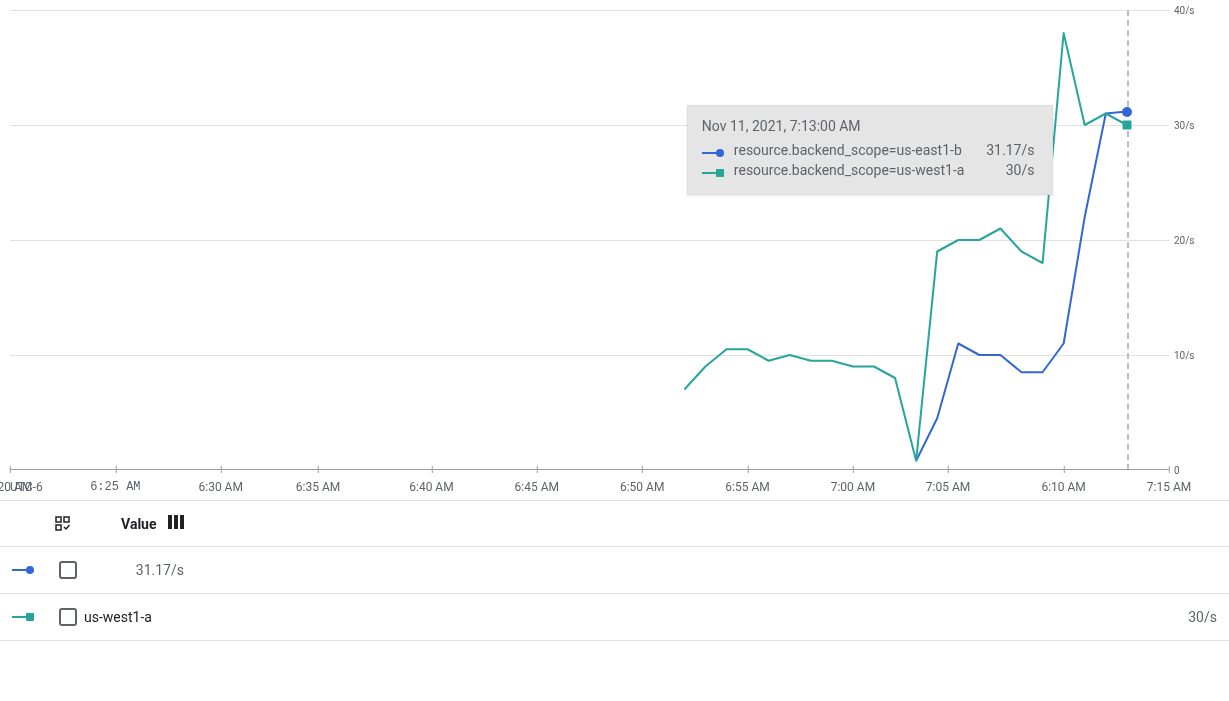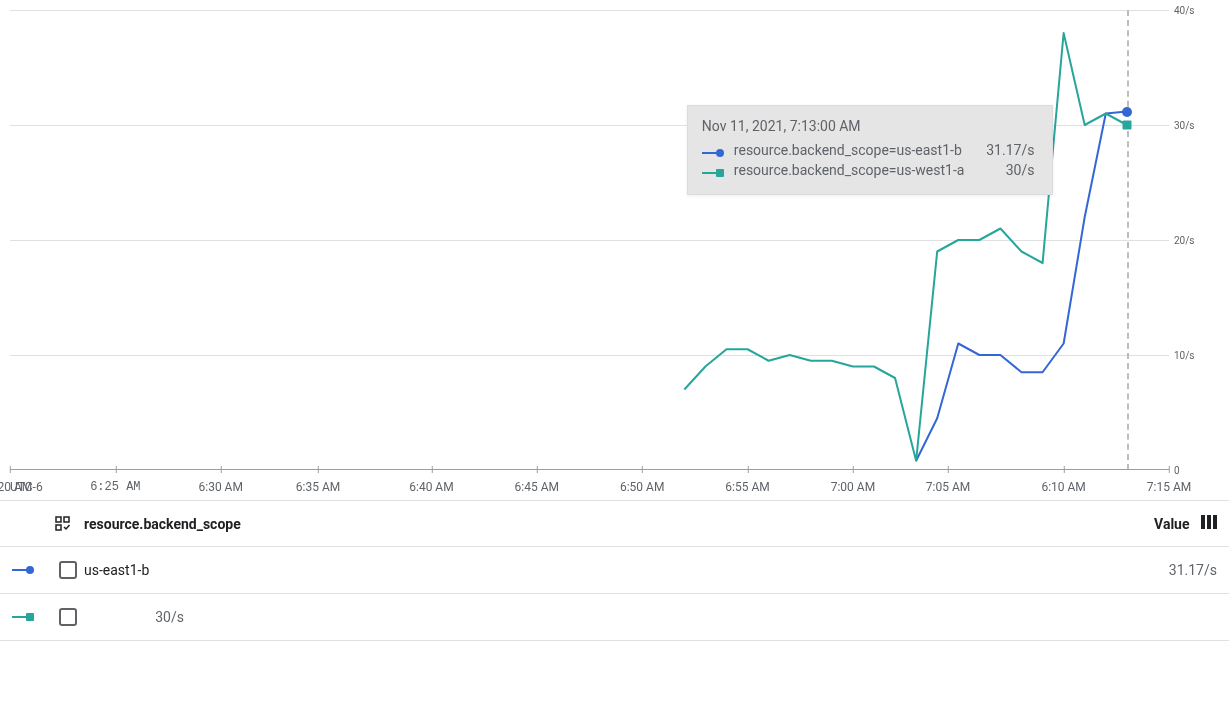--- a/index.html
+++ b/index.html
@@ -247,52 +247,51 @@
       <div class="col-check">
         <span class="grp-icon">
           <svg width="16" height="16" viewBox="0 0 16 16" fill="none">
             <rect x="1" y="1" width="5" height="5" stroke="#202124" stroke-width="1.5"></rect>
             <rect x="9" y="1" width="5" height="5" stroke="#202124" stroke-width="1.5"></rect>
             <rect x="1" y="9" width="5" height="5" stroke="#202124" stroke-width="1.5"></rect>
             <path d="M9 11 l2 2 l3.5 -4" stroke="#202124" stroke-width="1.5" fill="none"></path>
           </svg>
         </span>
       </div>
-      <div class="col-name">resource.backend_scope</div>
       <div class="col-value">
         <span>Value</span>
         <span class="cols-icon">
             <span></span>
             <span></span>
             <span></span>
           </span>
       </div>
     </div>
     <div id="legend-rows">
         <div class="legend-row">
           <div class="col-swatch">
             <span class="legend-swatch">
               <span class="line" style="background:#3367d6"></span>
               <span class="dot" style="background:#3367d6"></span>
             </span>
           </div>
           <div class="col-check">
             <div class="checkbox"></div>
           </div>
-          <div class="col-name">us-east1-b</div>
           <div class="col-value">31.17/s</div>
         </div>
         <div class="legend-row">
           <div class="col-swatch">
             <span class="legend-swatch">
               <span class="line" style="background:#26a69a"></span>
               <span class="sq" style="background:#26a69a"></span>
             </span>
           </div>
           <div class="col-check">
             <div class="checkbox"></div>
           </div>
+          <div class="col-name">us-west1-a</div>
           <div class="col-value">30/s</div>
         </div>
       </div>
   </div>
 
 </div>
 
 </body></html>

